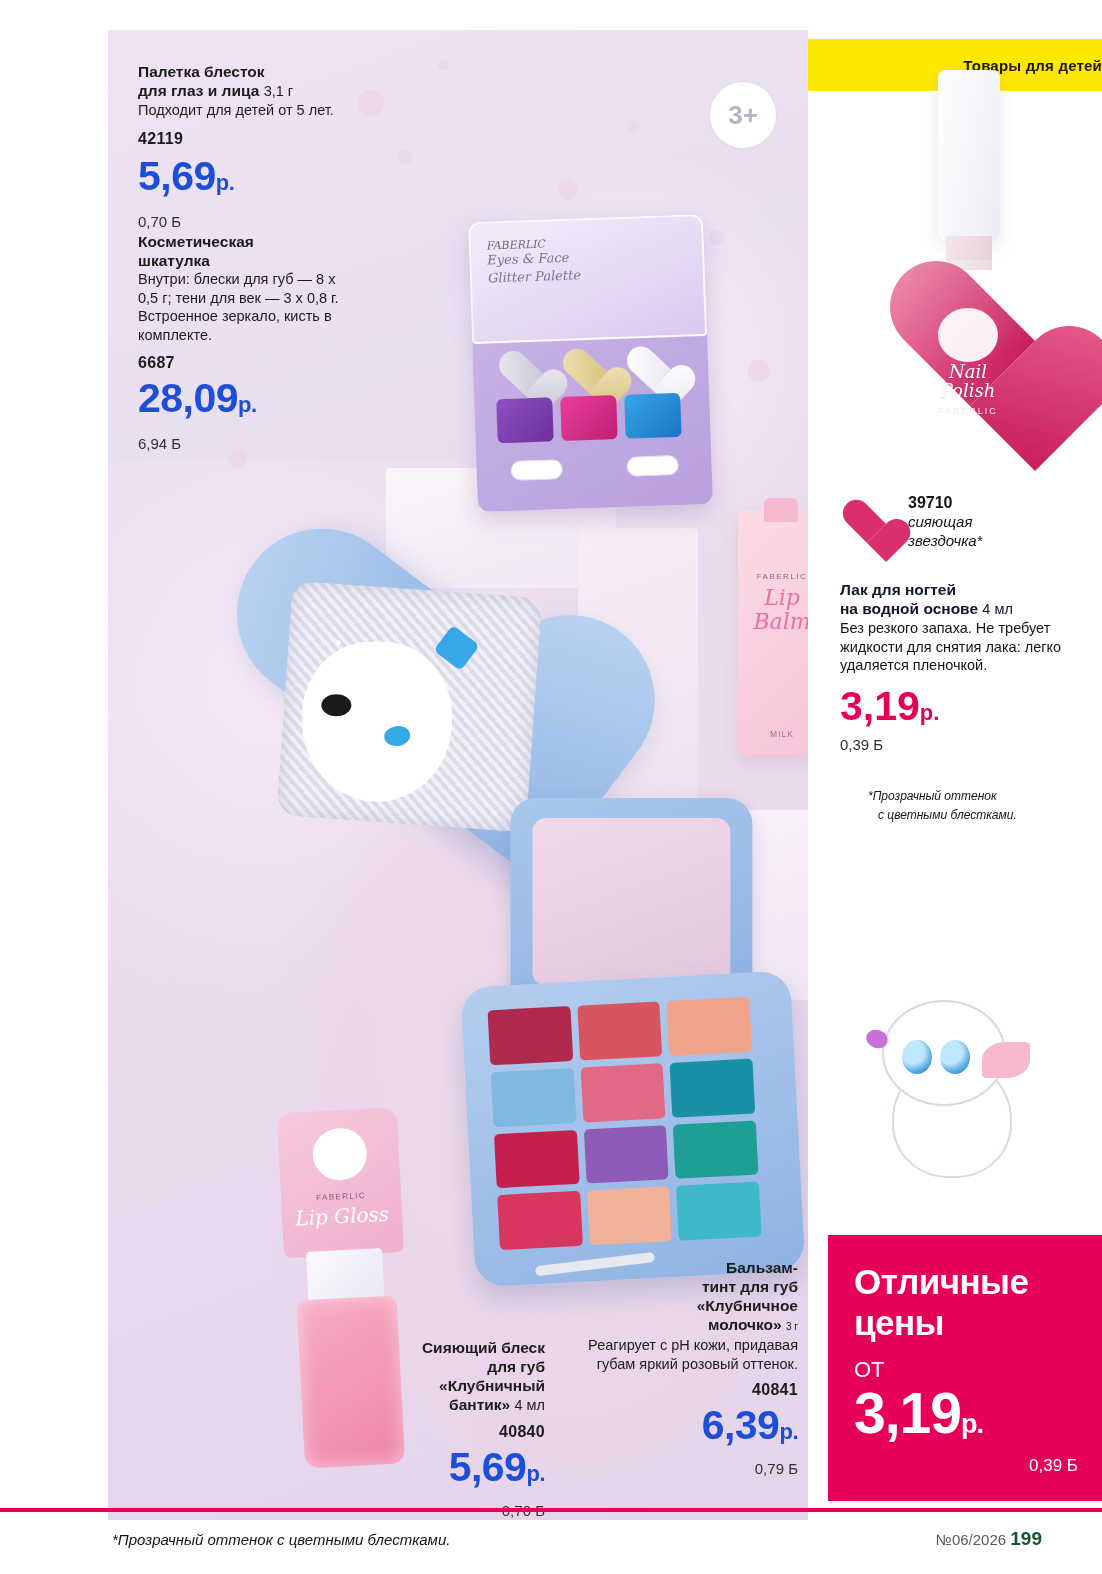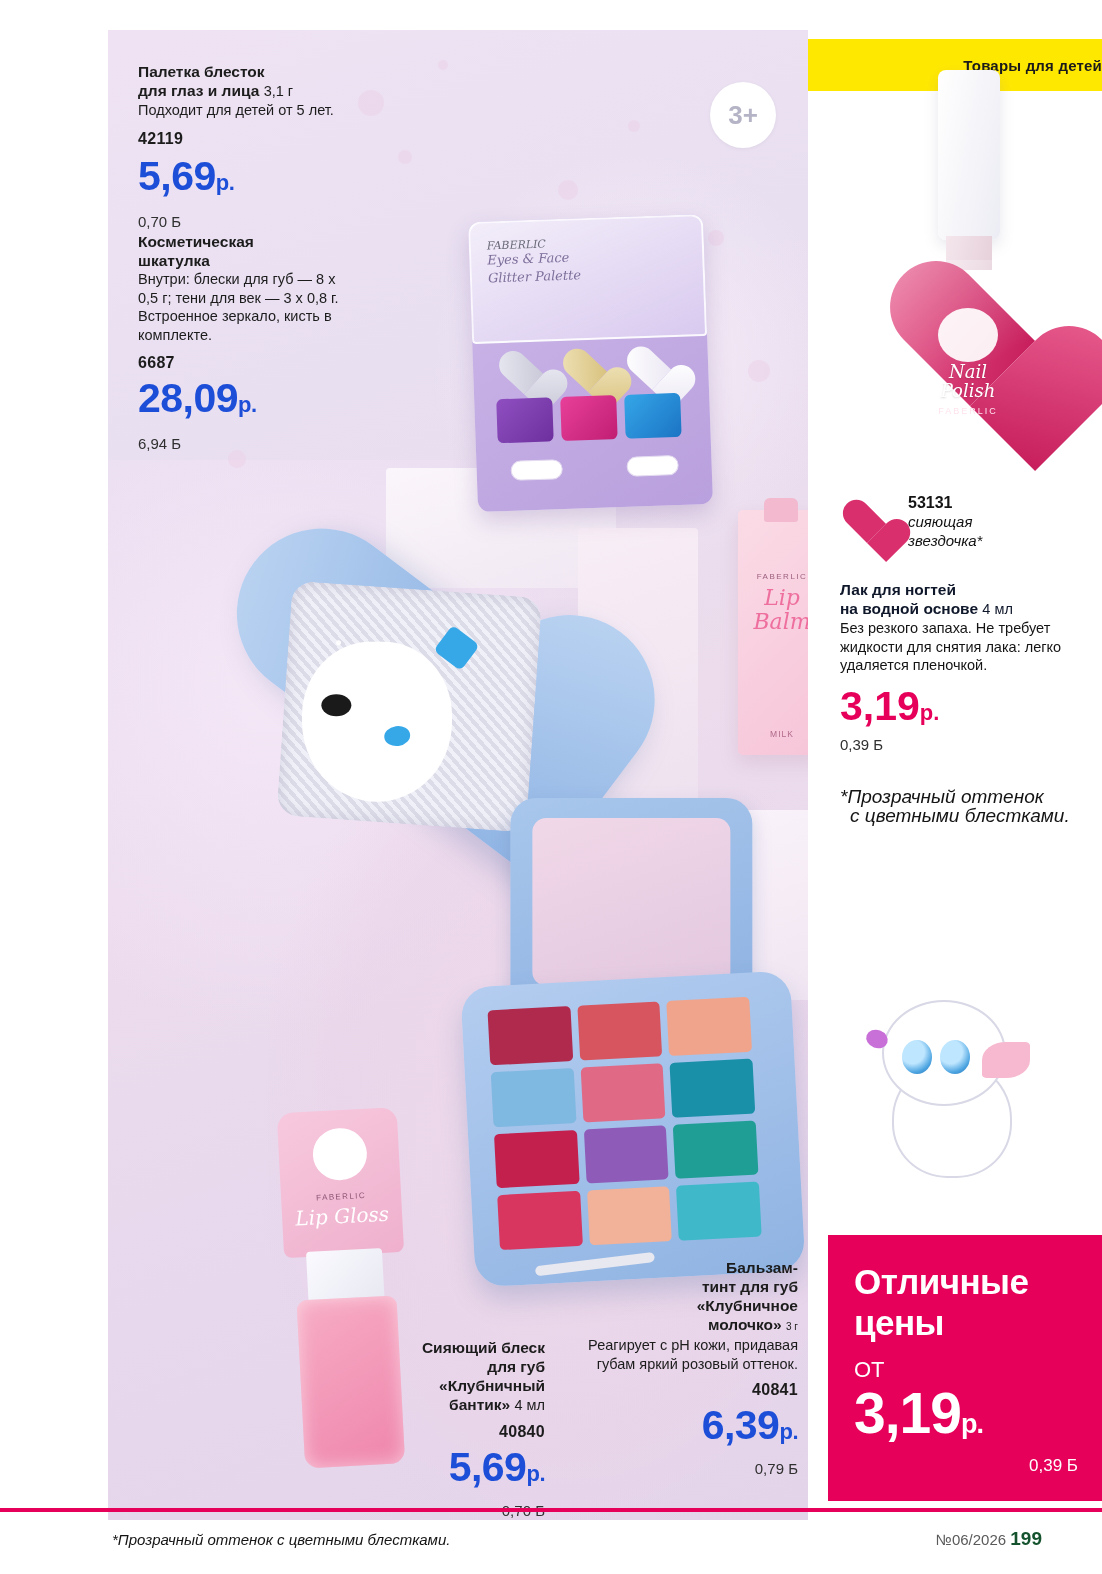--- a/index.html
+++ b/index.html
@@ -84,21 +84,21 @@
   .heart.h1::before, .heart.h1::after { background: #d9306d; }
   .heart.h2::before, .heart.h2::after { background: #f0a0b4; }
   .shade-code { font-weight: bold; font-size: 16px; color:#141414; }
   .shade-name { font-style: italic; font-size: 15px; color:#141414; line-height: 19px; }
 
   .rc-title { font-weight: bold; font-size: 15.5px; line-height: 19px; color:#0f172a; margin-top: 30px; }
   .rc-desc  { font-size: 14.5px; line-height: 18.5px; color:#141414; }
   .rc-price { font-weight: bold; color: #e6005a; font-size: 41px; line-height: 46px; margin-top: 8px; }
   .rc-price .rub { font-size: 22px; }
   .rc-bonus { font-size: 15px; color:#303030; }
-  .rc-note  { font-style: italic; font-size: 19px; line-height: 19px; color:#141414; margin-top: 34px; }
+  .rc-note  { font-style: italic; font-size: 12px; line-height: 19px; color:#141414; margin-top: 34px; margin-left: 28px; }
 
   
   .promo {
     position: absolute; left: 828px; top: 1235px; width: 274px; height: 266px;
     background: #e6005a; color: #ffffff; padding: 26px 24px 0 26px;
   }
   .promo-title { font-size: 35px; font-weight: bold; line-height: 41px; letter-spacing: -.5px; }
   .promo-from  { font-size: 22px; margin-top: 14px; }
   .promo-price { font-size: 57px; font-weight: bold; line-height: 60px; letter-spacing: -1px; }
   .promo-price .rub { font-size: 27px; }
@@ -534,21 +534,21 @@
     <span>Nail</span><br>
     <span>Polish</span>
   </div>
   <div class="np-brand">FABERLIC</div>
 </div>
 
 <div class="right-col" style="top:488px;">
   <div class="shade-row">
     <div class="heart h1"></div>
     <div>
-      <div class="shade-code">53131</div>
+      <div class="shade-code">39710</div>
       <div class="shade-name">
         <span>сияющая</span><br>
         <span>звездочка*</span>
       </div>
     </div>
   </div>
 
   <div class="rc-title">
     <span>Лак для ногтей</span><br>
     <span>на водной основе</span>

